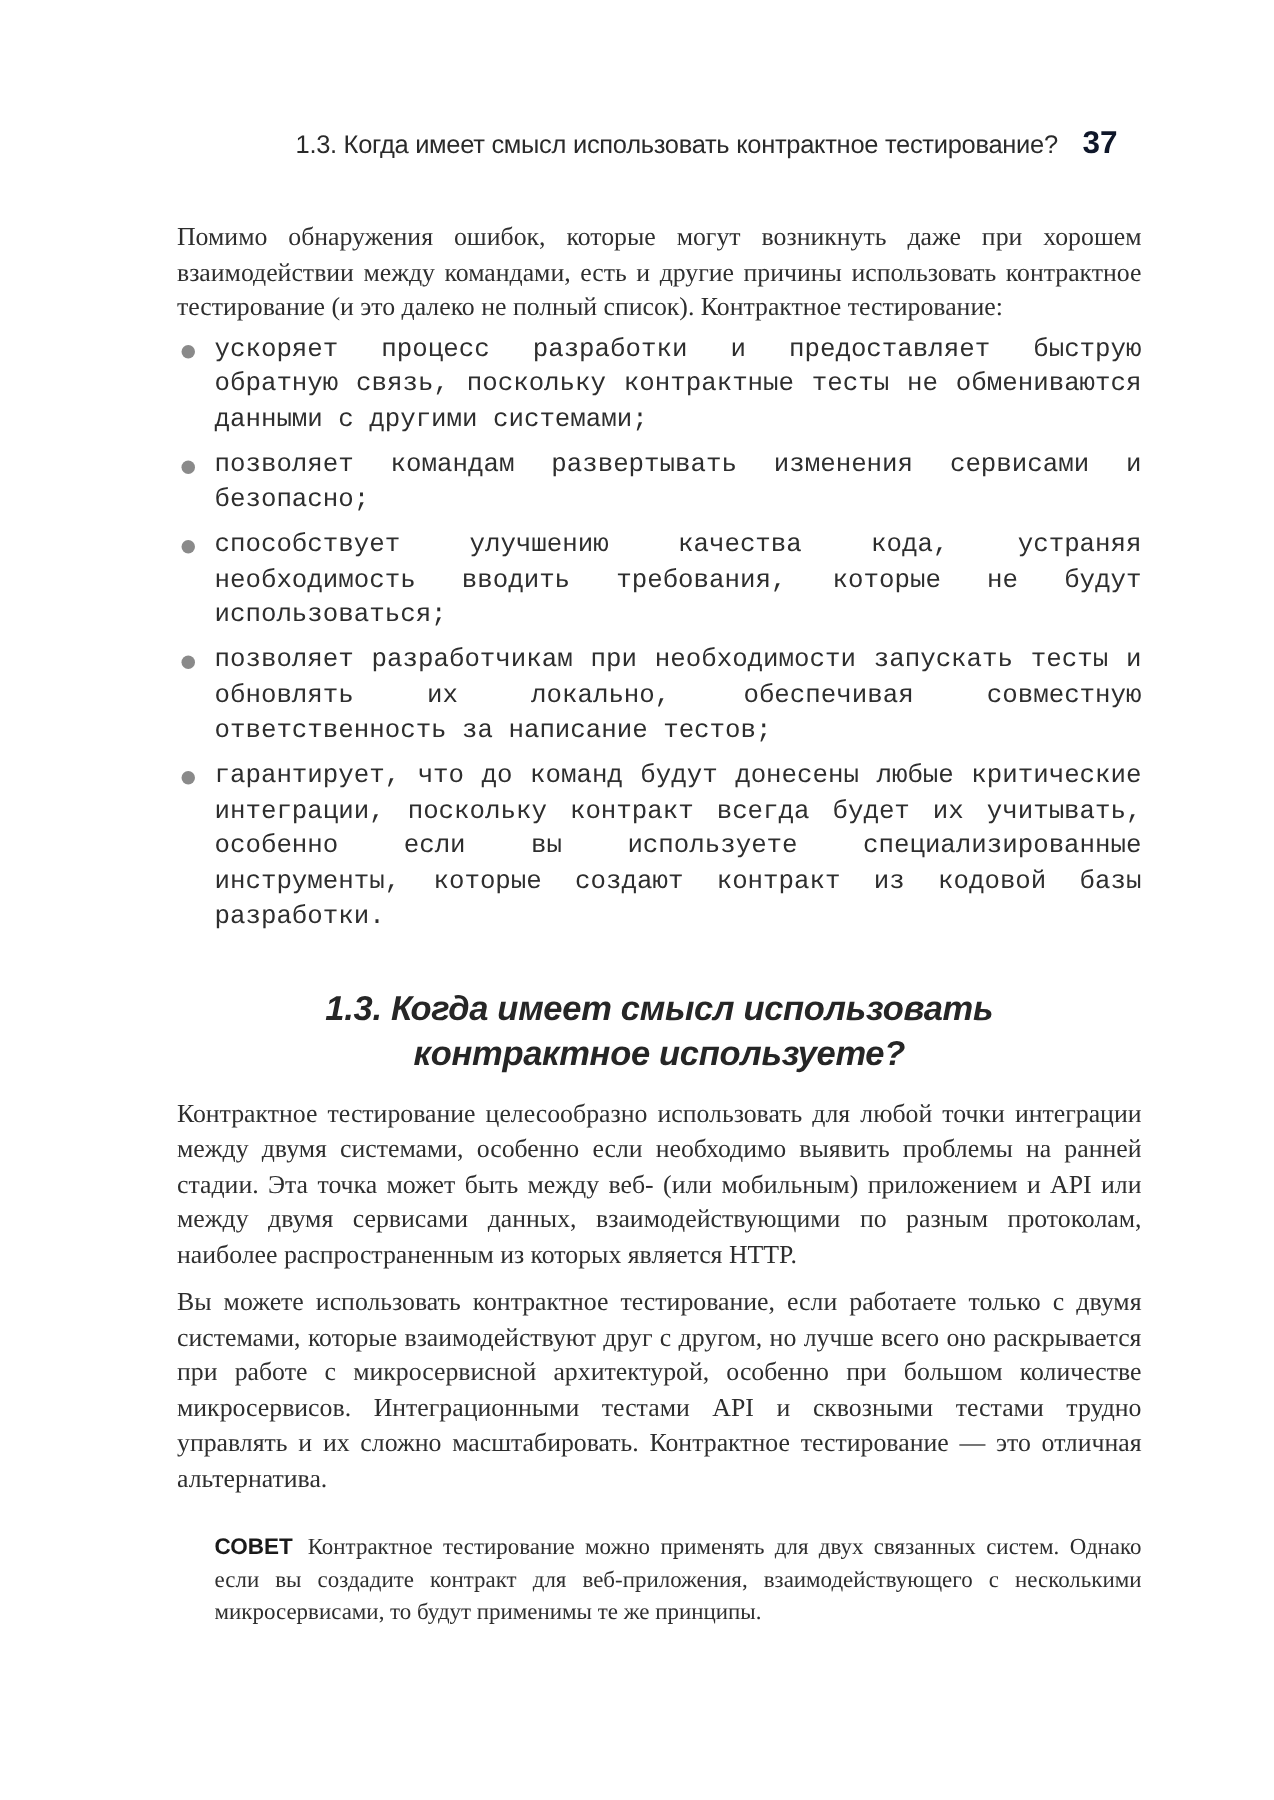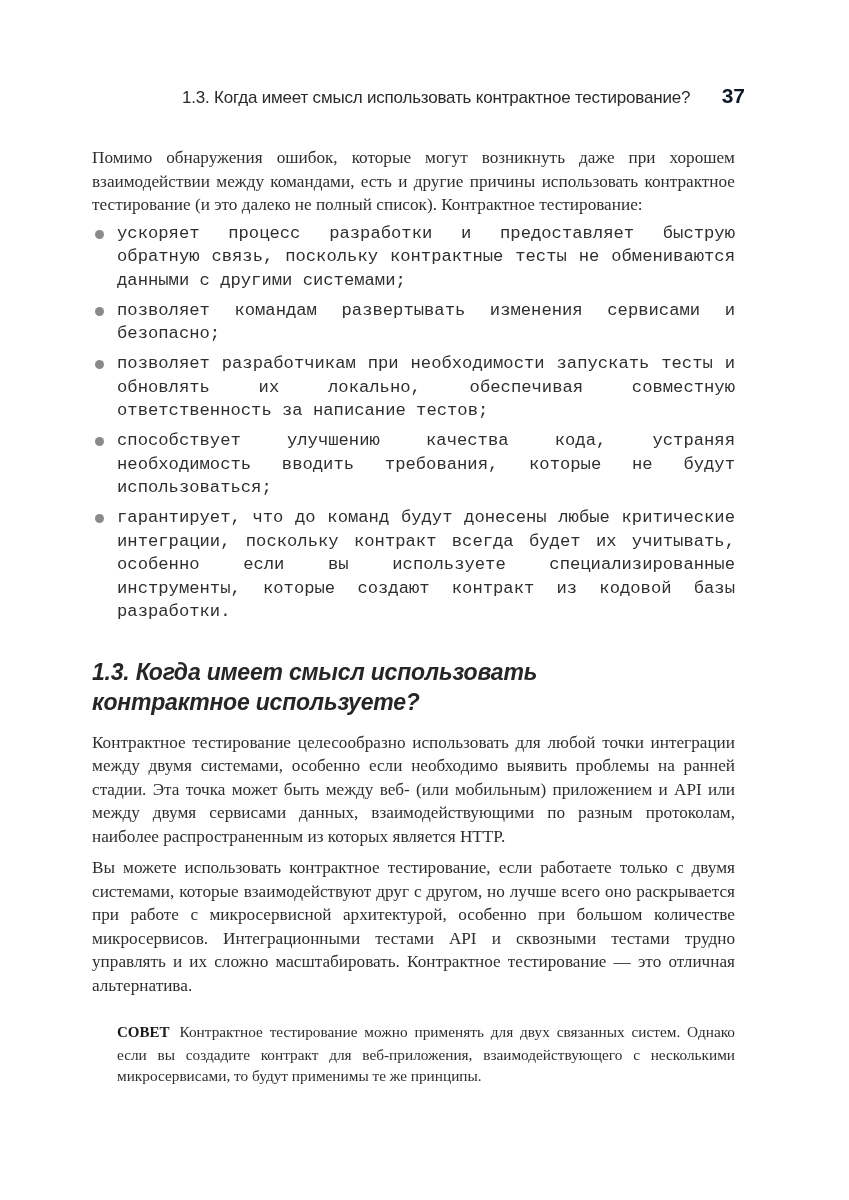--- a/index.html
+++ b/index.html
@@ -2,59 +2,59 @@
 <html><head>
 <meta charset="utf-8">
 <style>
   html, body { margin: 0; padding: 0; background: #ffffff; }
   body { width: 849px; height: 1200px; position: relative; overflow: hidden; color: #2a2a2a; }
   .running-head {
     position: absolute; top: 84px; left: 180px; width: 565px;
     display: flex; justify-content: space-between; align-items: baseline;
     font-family: "Liberation Sans", sans-serif;
   }
-  .running-head .rh-title { font-size: 17px; color: #2a2a2a; letter-spacing: -0.2px; margin-left: 2px; }
+  .running-head .rh-title { font-size: 17px; color: #2a2a2a; letter-spacing: -0.2px; margin-left: 17px; }
   .running-head .rh-page { font-size: 21px; font-weight: bold; color: #0f172a; }
   .content {
-    position: absolute; top: 146px; left: 92px; width: 643px;
+    position: absolute; top: 146px; left: 118px; width: 643px;
     font-family: "Liberation Serif", serif; font-size: 17.2px; line-height: 23.5px; color: #2e2e2e;
   }
   p { margin: 0; text-align: justify; }
   .intro { margin-bottom: 5px; }
   ul.bullets { list-style: none; margin: 0; padding: 0; font-family: Liberation Mono, monospace; }
   ul.bullets li { position: relative; padding-left: 25px; margin-bottom: 6.5px; text-align: justify; }
   ul.bullets li .bullet {
     position: absolute; left: 3px; top: 8px; width: 9px; height: 9px; border-radius: 50%; background: #8a8a8a;
   }
   h2.section-heading {
     font-family: "Liberation Sans", sans-serif; font-style: italic; font-weight: bold;
-    font-size: 23px; line-height: 30px; color: #262626; margin: 33px 0 14px 0; letter-spacing: -0.2px;
+    font-size: 23px; line-height: 30px; color: #262626; margin: 33px 0 14px 0; letter-spacing: -0.2px; text-align: center;
   }
   .para2 { margin-top: 8px; }
   .tip {
     margin: 24px 0 0 25px; font-size: 15.3px; line-height: 21.5px; text-align: justify;
   }
-  .tip .tip-label { font-family: Liberation Serif, serif; font-weight: bold; font-size: 15px; color: #1a1a1a; margin-right: 10px; }
+  .tip .tip-label { font-family: Liberation Sans, sans-serif; font-weight: bold; font-size: 15px; color: #1a1a1a; margin-right: 10px; }
 </style>
 </head>
 <body>
 
 <div class="running-head">
   <span class="rh-title">1.3. Когда имеет смысл использовать контрактное тестирование?</span>
   <span class="rh-page">37</span>
 </div>
 
 <div class="content">
   <p class="intro">Помимо обнаружения ошибок, которые могут возникнуть даже при хорошем взаимодействии между командами, есть и другие причины использовать контрактное тестирование (и это далеко не полный список). Контрактное тестирование:</p>
 
   <ul class="bullets">
     <li><span class="bullet"></span><span>ускоряет процесс разработки и предоставляет быструю обратную связь, поскольку контрактные тесты не обмениваются данными с другими системами;</span></li>
     <li><span class="bullet"></span><span>позволяет командам развертывать изменения сервисами и безопасно;</span></li>
+    <li><span class="bullet"></span><span>способствует улучшению качества кода, устраняя необходимость вводить требования, которые не будут использоваться;</span></li>
     <li><span class="bullet"></span><span>позволяет разработчикам при необходимости запускать тесты и обновлять их локально, обеспечивая совместную ответственность за написание тестов;</span></li>
-    <li><span class="bullet"></span><span>способствует улучшению качества кода, устраняя необходимость вводить требования, которые не будут использоваться;</span></li>
     <li><span class="bullet"></span><span>гарантирует, что до команд будут донесены любые критические интеграции, поскольку контракт всегда будет их учитывать, особенно если вы используете специализированные инструменты, которые создают контракт из кодовой базы разработки.</span></li>
   </ul>
 
   <h2 class="section-heading">
     <span>1.3. Когда имеет смысл использовать</span><br>
     <span>контрактное используете?</span>
   </h2>
 
   <p>Контрактное тестирование целесообразно использовать для любой точки интеграции между двумя системами, особенно если необходимо выявить проблемы на ранней стадии. Эта точка может быть между веб- (или мобильным) приложением и API или между двумя сервисами данных, взаимодействующими по разным протоколам, наиболее распространенным из которых является HTTP.</p>
   <p class="para2">Вы можете использовать контрактное тестирование, если работаете только с двумя системами, которые взаимодействуют друг с другом, но лучше всего оно раскрывается при работе с микросервисной архитектурой, особенно при большом количестве микросервисов. Интеграционными тестами API и сквозными тестами трудно управлять и их сложно масштабировать. Контрактное тестирование — это отличная альтернатива.</p>

